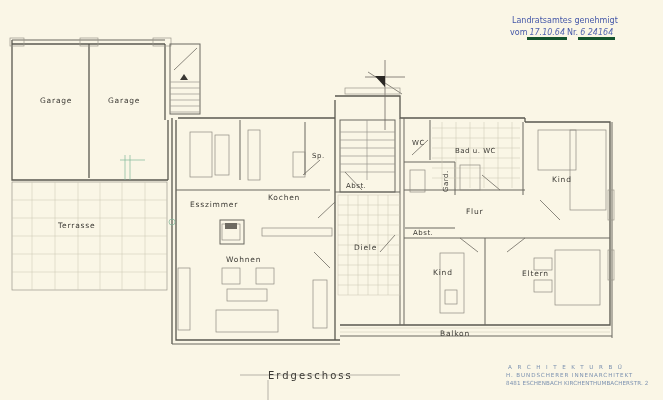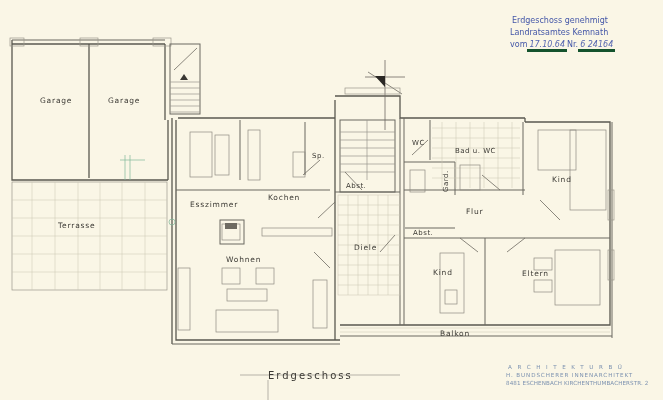--- a/index.html
+++ b/index.html
@@ -242,22 +242,21 @@
   <text class="lbl" x="522" y="276">Eltern</text>
   <text class="lbl" x="440" y="336">Balkon</text>
 
   <line class="thin" x1="268" y1="380" x2="268" y2="400"></line>
   <line class="thin" x1="240" y1="375" x2="400" y2="375"></line>
 </svg>
 
 <div class="title">Erdgeschoss</div>
 
 <div class="stamp">
-  <span class="l1">Erdgeschoss genehmigt</span>
-  <span class="l3">Landratsamtes Kemnath</span>
+  <span class="l1">Landratsamtes genehmigt</span>
   <span class="l4">
     <span>vom</span><span class="hand">17.10.64</span><span>Nr.</span><span class="hand">6 24164</span>
   </span>
 </div>
 
 <div class="office">
   <span class="o1">ARCHITEKTURBÜ</span>
   <span class="o2">H. BUNDSCHERER INNENARCHITEKT</span>
   <span class="o3">8481 ESCHENBACH KIRCHENTHUMBACHERSTR. 2</span>
 </div>

